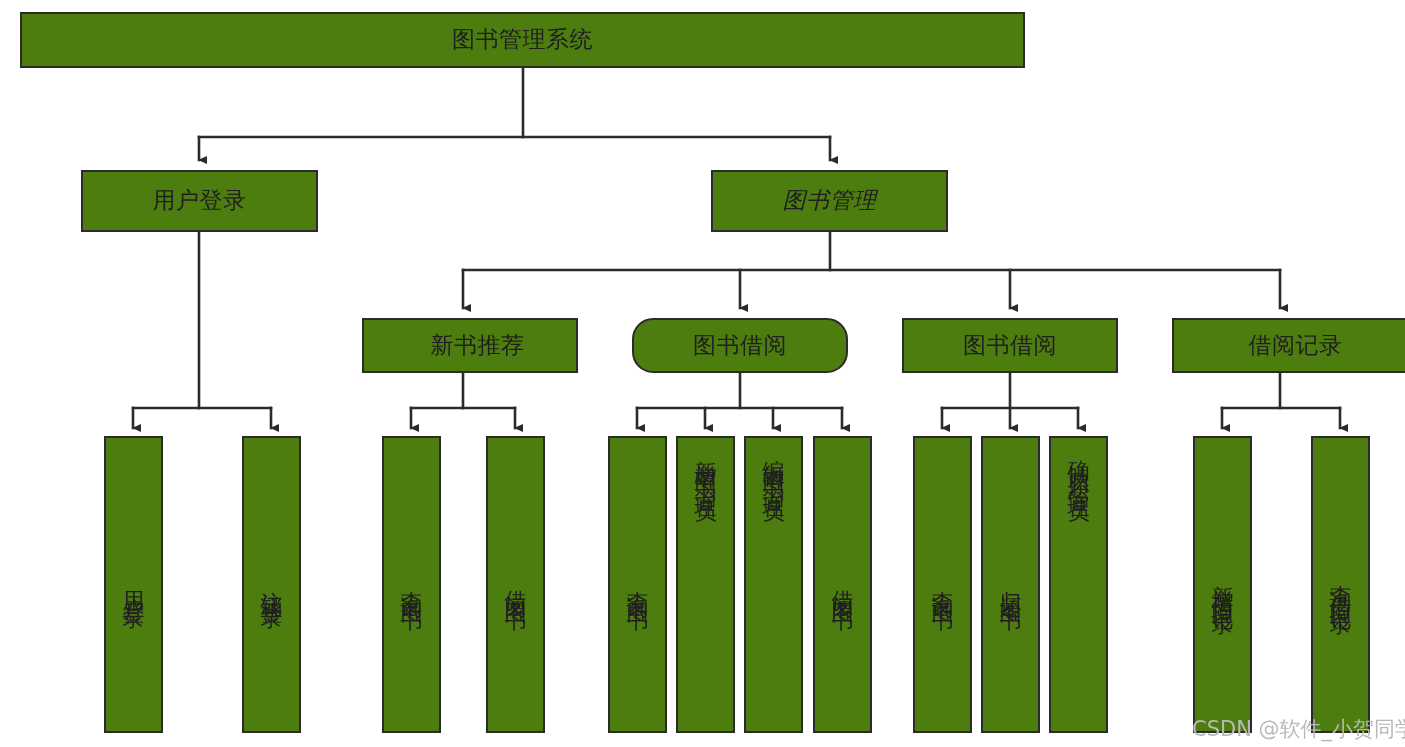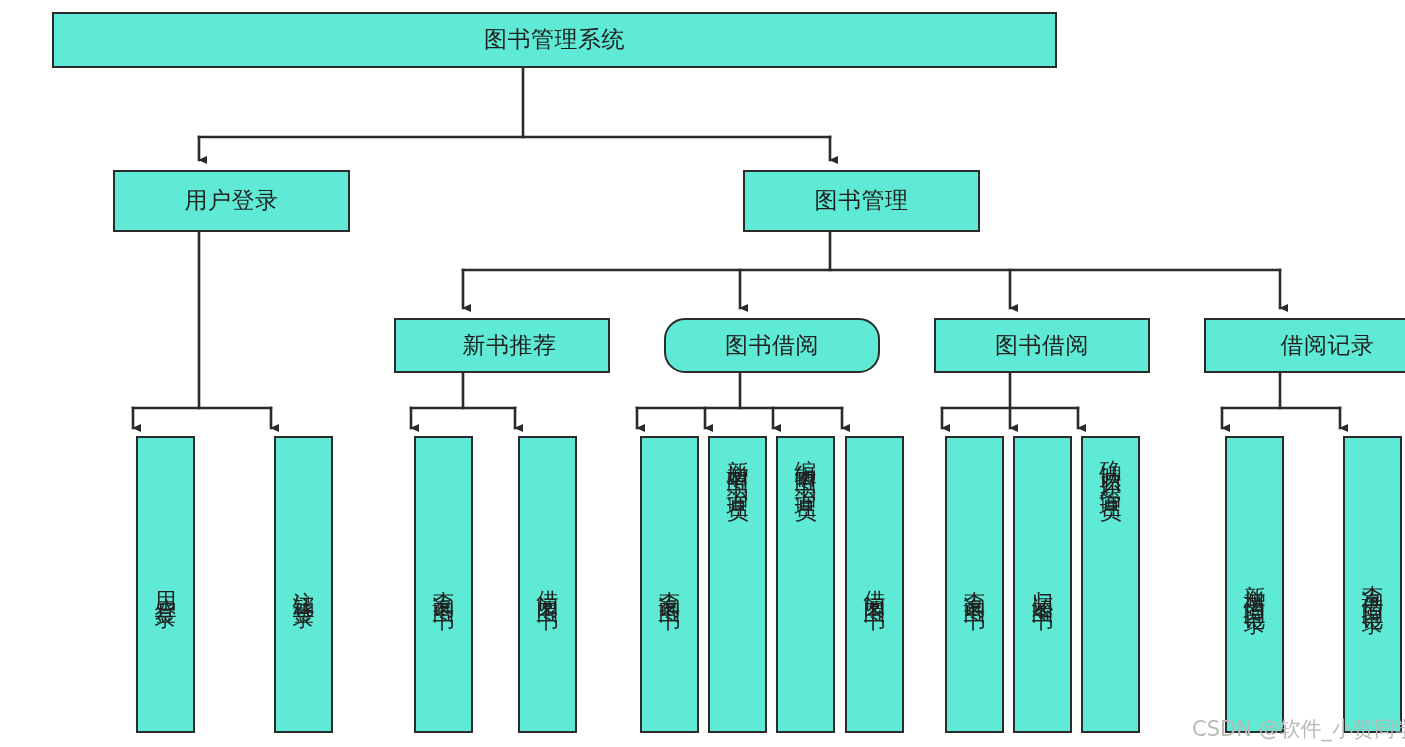--- a/index.html
+++ b/index.html
@@ -24,27 +24,26 @@
     position: absolute;
     left: 0;
     top: 0;
     width: 1405px;
     height: 747px;
     pointer-events: none;
   }
   .node {
     position: absolute;
     box-sizing: border-box;
-    background: #5eead4;
+    background: #4d7c0f;
     border: 2.5px solid #2b2b2b;
     display: flex;
     align-items: center;
     justify-content: center;
     overflow: hidden;
-    margin-left: 32px;
   }
   .node-label {
     color: #1f1f1f;
     text-align: center;
     line-height: 1.12;
     white-space: pre;
     letter-spacing: 0.5px;
   }
   
   .node.h .node-label {
@@ -135,21 +134,21 @@
     </g>
   </svg>
 
   <div class="node h root" style="left:20px; top:12px; width:1005px; height:56px;">
     <span class="node-label">图书管理系统</span>
   </div>
 
   <div class="node h" style="left:81px; top:170px; width:237px; height:62px;">
     <span class="node-label">用户登录</span>
   </div>
-  <div class="node h" style="left:711px; top:170px; width:237px; height:62px;">
+  <div class="node h" style="left:711px; top:170px; width:237px; height:62px;font-style:italic;">
     <span class="node-label">图书管理</span>
   </div>
 
   <div class="node h" style="left:362px; top:318px; width:216px; height:55px;padding-left:15px;">
     <span class="node-label">新书推荐</span>
   </div>
   <div class="node h" style="left:632px; top:318px; width:216px; height:55px;border-radius:21px;">
     <span class="node-label">图书借阅</span>
   </div>
   <div class="node h" style="left:902px; top:318px; width:216px; height:55px;">

